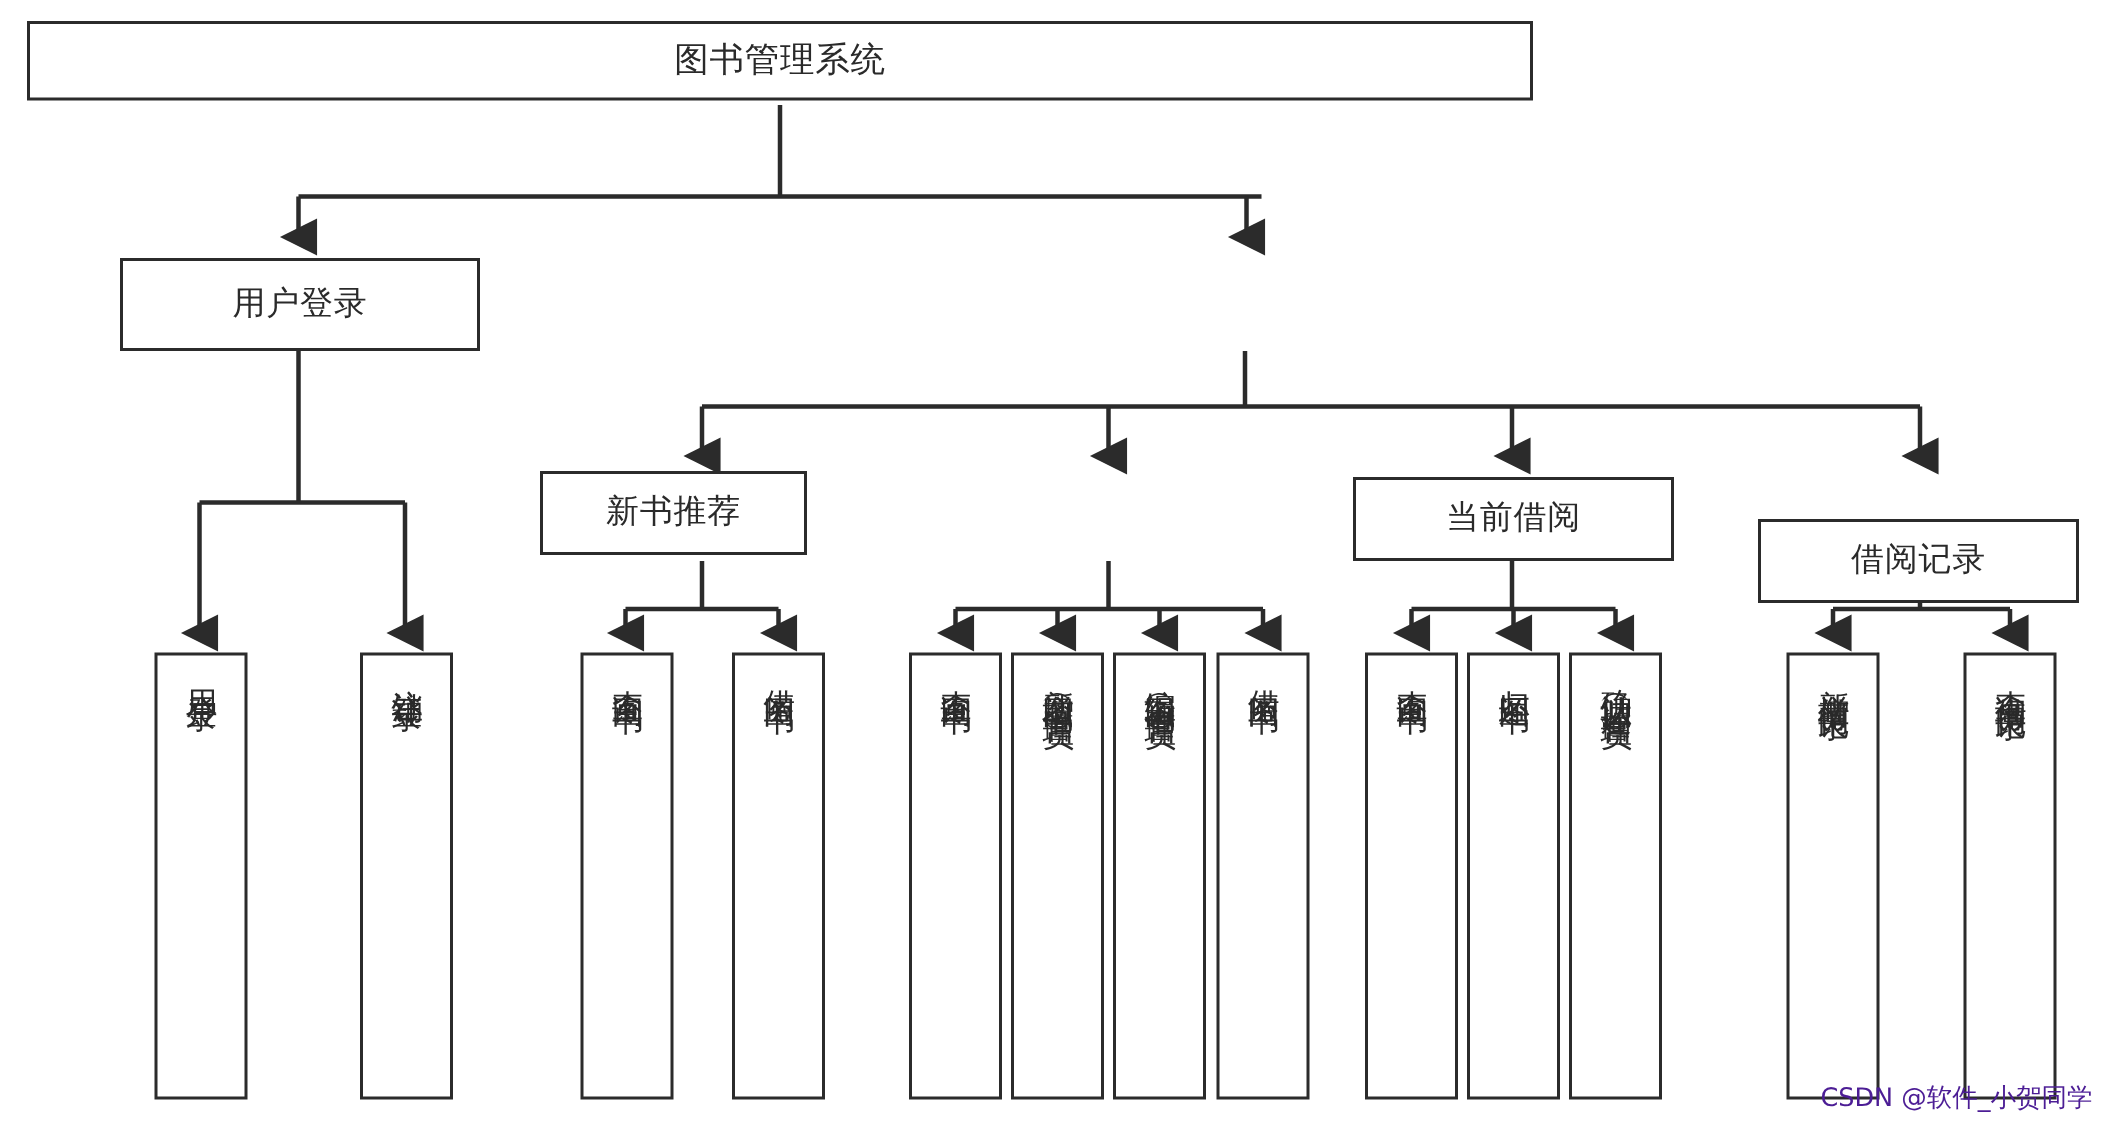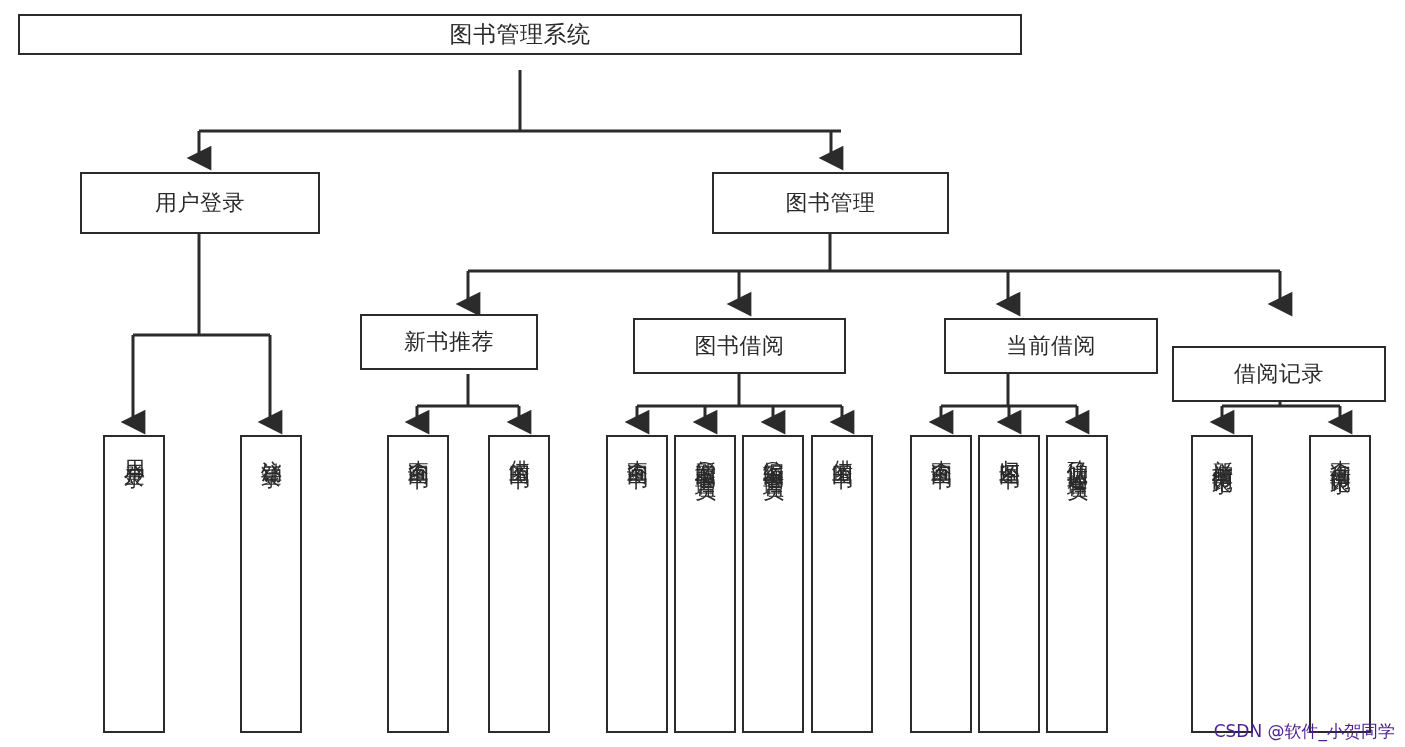--- a/index.html
+++ b/index.html
@@ -124,41 +124,35 @@
       <path d="M 1077 406 L 1077 422" marker-end="url(#arrow)"></path>
 
       <path d="M 1280 374 L 1280 406"></path>
       <path d="M 1222 406 L 1340 406"></path>
       <path d="M 1222 406 L 1222 422" marker-end="url(#arrow)"></path>
       <path d="M 1340 406 L 1340 422" marker-end="url(#arrow)"></path>
 
     </g>
   </svg>
 
-  <div class="node horiz root" style="left:18px; top:14px; width:1004px; height:41px;">
+  <div class="node horiz root" style="left:18px; top:14px; width:1004px; height:53px;">
     <span class="lbl">图书管理系统</span>
   </div>
 
   <div class="node horiz" style="left:80px; top:172px; width:240px; height:62px;">
     <span class="lbl">用户登录</span>
   </div>
 
-  <div class="node horiz" style="left:712px; top:172px; width:237px; height:62px;">
-    <span class="lbl">图书管理</span>
-  </div>
 
   <div class="node horiz" style="left:360px; top:314px; width:178px; height:56px;">
     <span class="lbl">新书推荐</span>
   </div>
 
-  <div class="node horiz" style="left:633px; top:318px; width:213px; height:56px;">
-    <span class="lbl">图书借阅</span>
-  </div>
-
-  <div class="node horiz" style="left:944px; top:318px; width:214px; height:56px;">
+
+  <div class="node horiz" style="left:902px; top:318px; width:214px; height:56px;">
     <span class="lbl">当前借阅</span>
   </div>
 
   <div class="node horiz" style="left:1172px; top:318px; width:214px; height:56px;margin-top:28px;">
     <span class="lbl">借阅记录</span>
   </div>
 
   <div class="node vert" style="left:103px; top:435px; width:62px; height:298px;">
     <span class="lbl">用户登录</span>
   </div>

